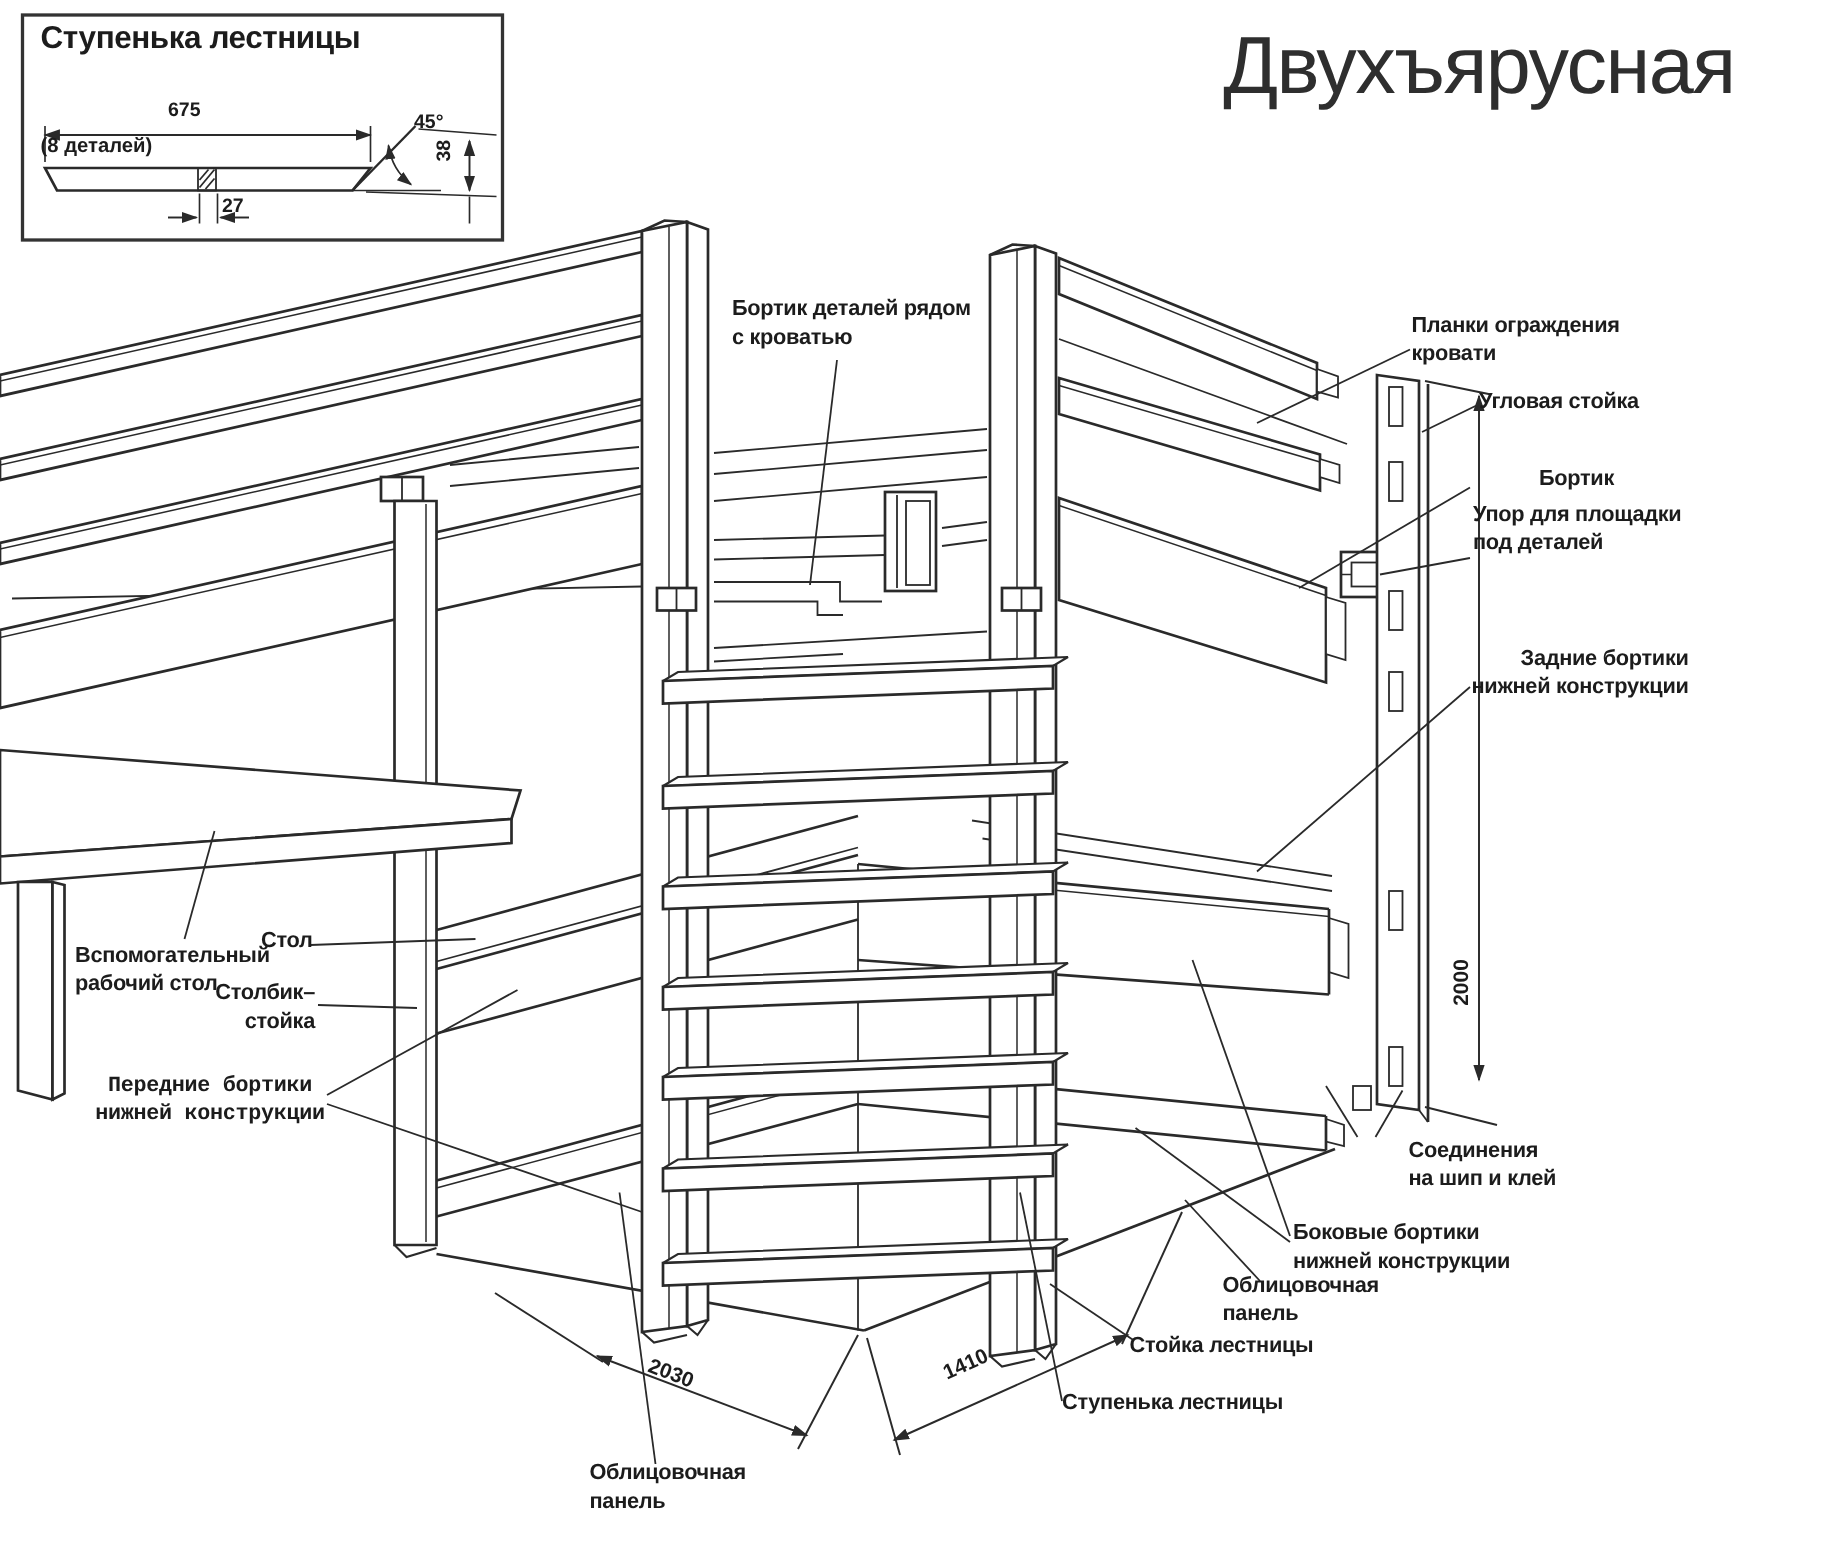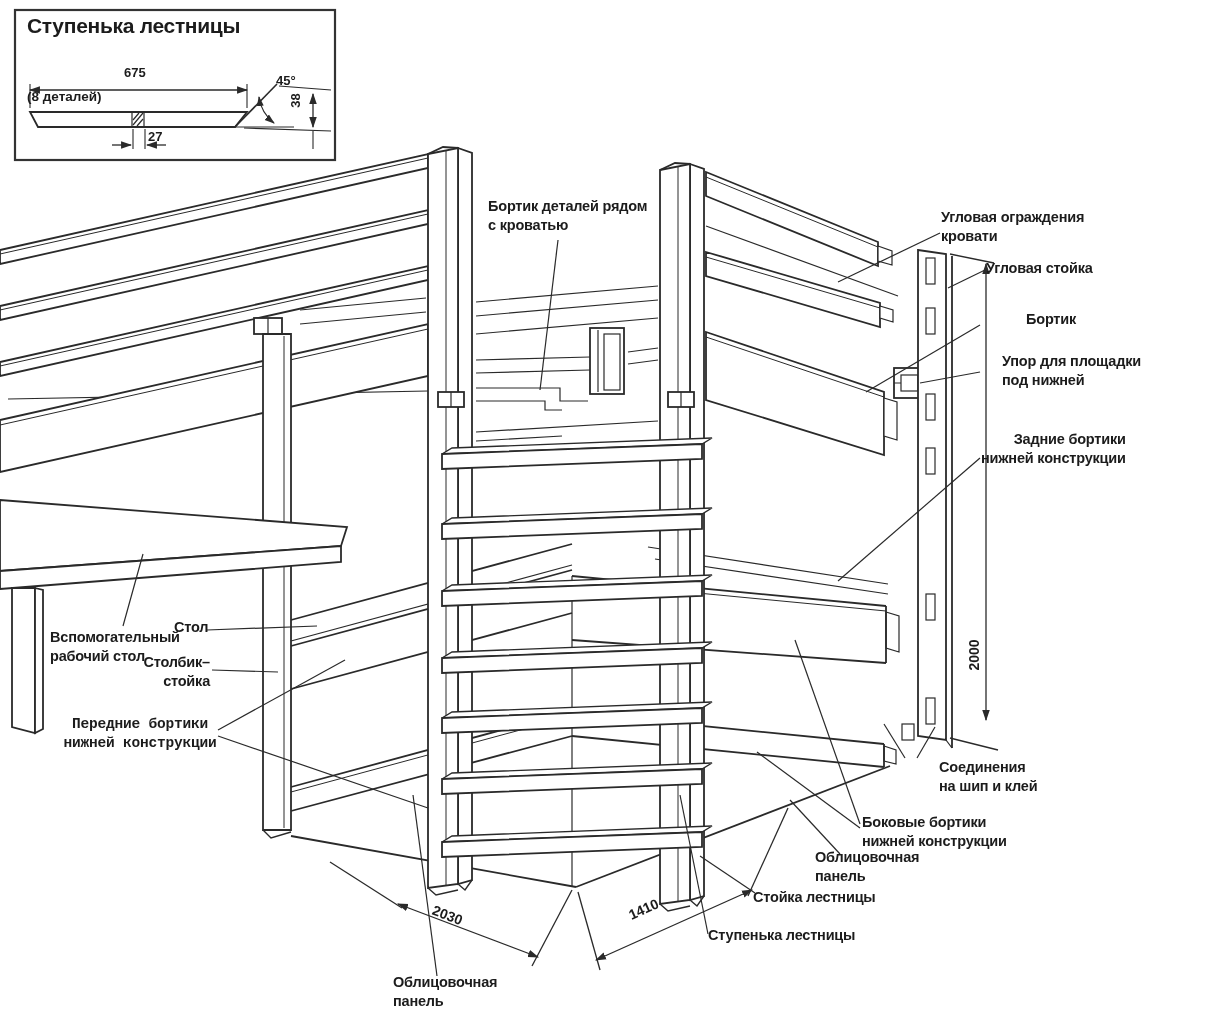--- a/index.html
+++ b/index.html
@@ -246,46 +246,47 @@
     <line x1="313" y1="131" x2="313" y2="149" stroke-width="1.1"></line>
 
     <line x1="133" y1="129" x2="133" y2="149" stroke-width="1.1"></line>
     <line x1="145" y1="129" x2="145" y2="149" stroke-width="1.1"></line>
     <line x1="112" y1="145" x2="131" y2="145" stroke-width="1.3" marker-end="url(#ah)"></line>
     <line x1="147" y1="145" x2="166" y2="145" stroke-width="1.3" marker-start="url(#ah)"></line>
   </g>
 </svg>
 
 <div id="main-title">
+  <div>Двухъярусная</div>
 </div>
 
 <div id="inset-title">Ступенька лестницы</div>
 <div id="inset-sub">(8 деталей)</div>
-<div class="idim" style="left:124px;top:66px;">675</div>
+<div class="idim" style="left:112px;top:66px;">675</div>
 <div class="idim" style="left:276px;top:74px;">45°</div>
 <div class="idim" style="left:288px;top:94px;transform:rotate(-90deg);">38</div>
 <div class="idim" style="left:148px;top:130px;">27</div>
 
 <div class="lbl" style="left:488px;top:197px;">
   <div>Бортик деталей рядом</div>
       <div>с кроватью</div>
 </div>
 <div class="lbl" style="left:941px;top:208px;">
-  <div>Угловая ограждения</div>
+  <div>Планки ограждения</div>
       <div>кровати</div>
 </div>
 <div class="lbl" style="left:986px;top:259px;">
   <div>Угловая стойка</div>
 </div>
 <div class="lbl" style="left:982px;top:310px;margin-left:44px;">
   <div>Бортик</div>
 </div>
-<div class="lbl" style="left:982px;top:352px;margin-left:20px;">
+<div class="lbl" style="left:982px;top:334px;">
   <div>Упор для площадки</div>
-      <div>под нижней</div>
+      <div>под деталей</div>
 </div>
 <div class="lbl" style="left:981px;top:430px;text-align:right;">
   <div>Задние бортики</div>
       <div>нижней конструкции</div>
 </div>
 <div class="lbl" style="left:50px;top:628px;">
   <div>Вспомогательный</div>
       <div>рабочий стол</div>
 </div>
 <div class="lbl" style="left:174px;top:618px;">

